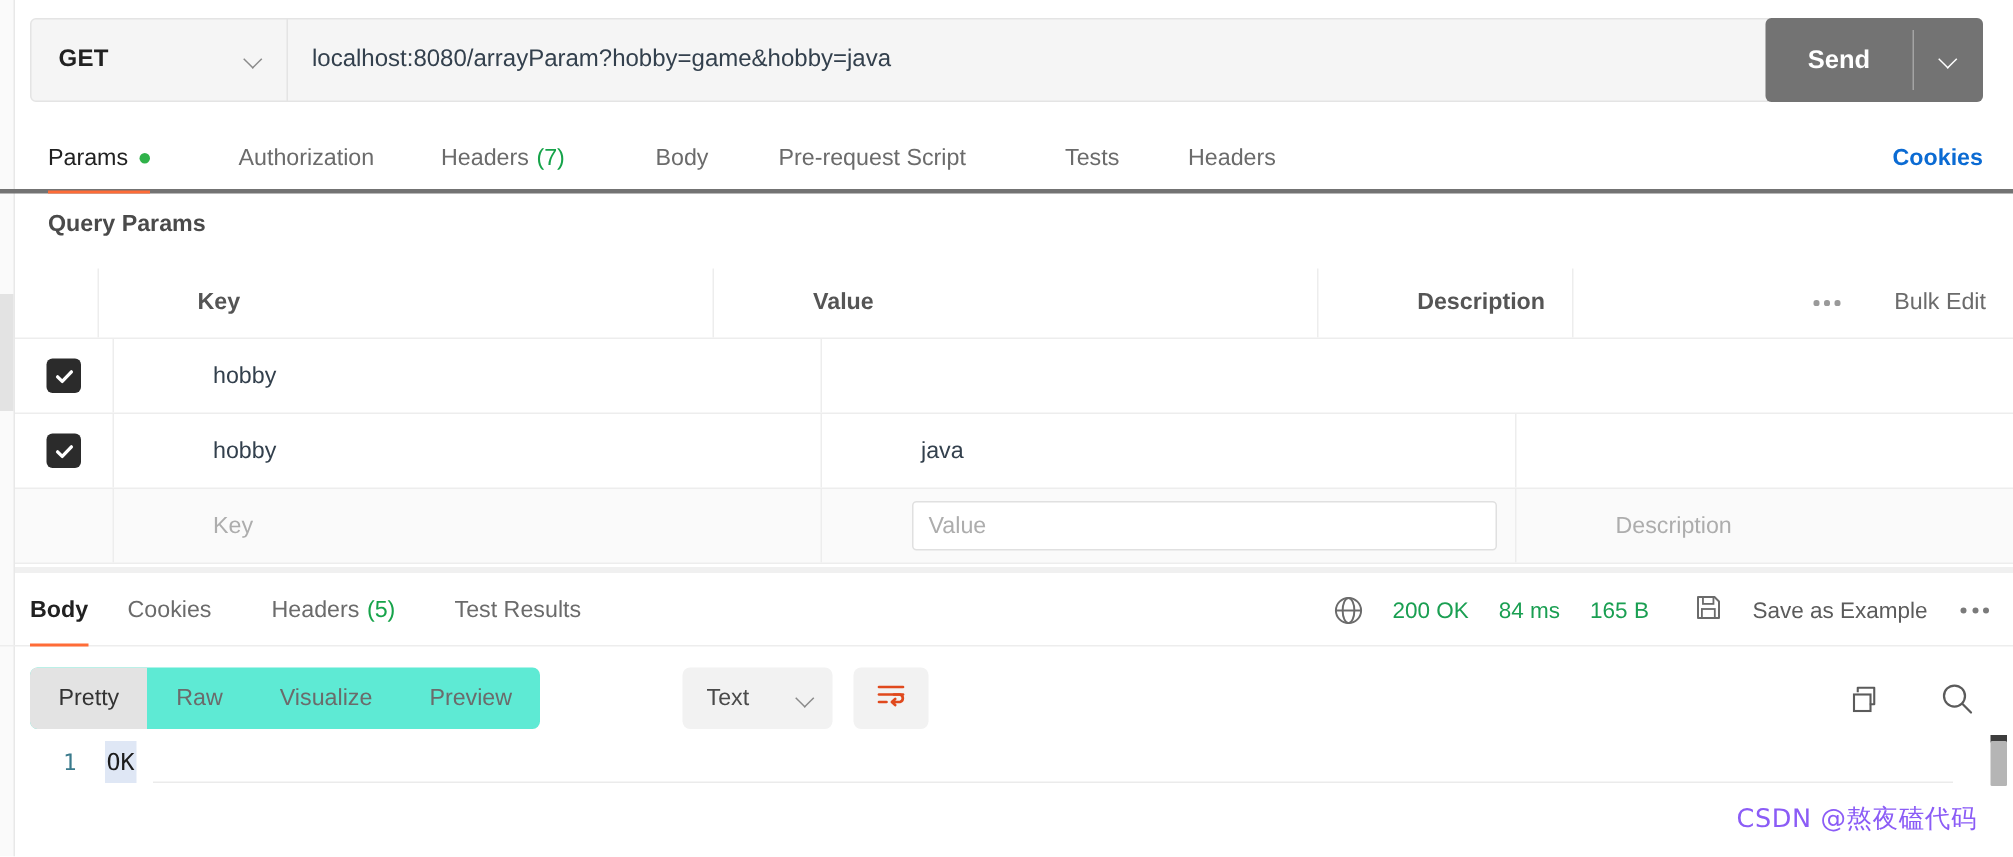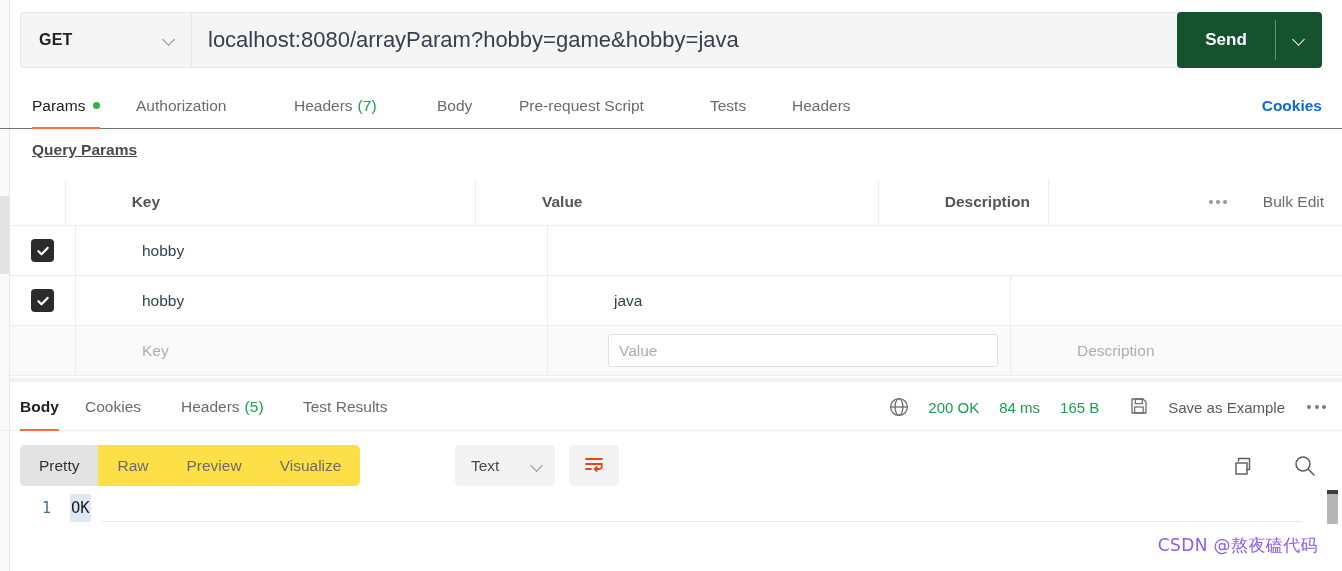--- a/index.html
+++ b/index.html
@@ -37,40 +37,40 @@
   .chev { width:12px; height:12px; position:relative; }
   .chev::after {
     content:""; position:absolute; left:1px; top:1px;
     width:8px; height:8px; border-right:1.6px solid #8a8a8a; border-bottom:1.6px solid #8a8a8a;
     transform:rotate(45deg);
   }
   .url-input {
     flex:1; height:56px; background:#f5f5f5;
     border:1px solid #e4e4e4; border-left:none; border-radius:0 4px 4px 0;
     display:flex; align-items:center; padding:0 16px;
-    font-size:22px; color:#33404d; cursor:text; overflow:hidden; white-space:nowrap;
+    font-size:16px; color:#33404d; cursor:text; overflow:hidden; white-space:nowrap;
   }
   .send-wrap {
     position:absolute; right:0; top:0; display:flex; align-items:stretch;
-    height:56px; background:#14532d; border-radius:4px; overflow:hidden;
+    height:56px; background:#737373; border-radius:4px; overflow:hidden;
   }
   .send-btn {
     width:98px; display:flex; align-items:center; justify-content:center;
     color:#fff; font-size:17px; font-weight:700; cursor:pointer;
   }
   .send-div { width:1px; background:rgba(255,255,255,.35); margin:8px 0; }
   .send-caret {
     width:46px; display:flex; align-items:center; justify-content:center; cursor:pointer;
   }
   .send-caret .chev::after { border-color:#fff; }
 
   
   .req-tabs {
     position:absolute; left:0; top:82px; width:1342px; height:47px;
-    border-bottom:1px solid #737373;
+    border-bottom:3px solid #737373;
   }
   .tab {
     position:absolute; top:0; height:47px; display:flex; align-items:center;
     font-size:15.5px; color:#6b6b6b; cursor:pointer; white-space:nowrap;
   }
   .tab.active { color:#212121; font-weight:400; }
   .tab.active::after {
     content:""; position:absolute; left:0; right:0; bottom:0; height:2.5px; background:#ff6c37;
   }
   .green-dot {
@@ -79,21 +79,21 @@
   }
   .cnt { color:#16a34a; margin-left:5px; }
   .cookies-link {
     position:absolute; right:20px; top:0; height:47px; display:flex; align-items:center;
     color:#0b6bd3; font-size:15.5px; font-weight:700; cursor:pointer;
   }
 
   
   .qp-title {
     position:absolute; left:32px; top:141px;
-    font-size:15.5px; font-weight:700; color:#4a4a4a;text-decoration:underline;
+    font-size:15.5px; font-weight:700; color:#4a4a4a;
   }
 
   .tbl { position:absolute; left:10px; top:179px; width:1332px; }
   .trow { display:flex; border-bottom:1px solid #ededed; min-height:0;gap:48px; }
   .trow.head { height:47px; background:#fff; }
   .trow.data { height:50px; background:#fff; }
   .trow.blank { height:50px; background:#fafafa; border-bottom:1px solid #ededed; }
 
   .c-check { width:66px; border-right:1px solid #ededed; display:flex; align-items:center; justify-content:center; }
   .c-key   { width:424px; border-right:1px solid #ededed; display:flex; align-items:center; padding:0 18px; }
@@ -144,21 +144,21 @@
   }
   .status .globe { margin-right:18px; display:flex; align-items:center; cursor:pointer; }
   .st-green { color:#1a9f52; font-weight:400; margin-right:20px; }
   .st-save { display:flex; align-items:center; gap:19px; color:#5b5b5b; cursor:pointer; margin-left:10px; }
   .st-dots { margin-left:22px; }
   .st-dots i { width:4px; height:4px; background:#7a7a7a; }
 
   
   .fmt-group {
     position:absolute; left:20px; top:445px; height:41px;
-    background:#fde047; border-radius:5px; display:flex; align-items:stretch; overflow:hidden;
+    background:#5eead4; border-radius:5px; display:flex; align-items:stretch; overflow:hidden;
   }
   .fmt {
     display:flex; align-items:center; padding:0 19px;
     font-size:15.5px; color:#6b6b6b; cursor:pointer;
   }
   .fmt.active { background:#e3e3e3; color:#333; }
   .type-sel {
     position:absolute; left:455px; top:445px; width:100px; height:41px;
     background:#f2f2f2; border-radius:5px; display:flex; align-items:center;
     justify-content:space-between; padding:0 12px 0 16px; cursor:pointer;
@@ -230,21 +230,21 @@
         <span class="chev"></span>
       </div>
     </div>
   </div>
 
   <div class="req-tabs">
     <div class="tab active" style="left:32px;">
       <span>Params</span>
       <span class="green-dot"></span>
     </div>
-    <div class="tab" style="left:136px;text-align:right;">
+    <div class="tab" style="left:159px;text-align:right;">
       <span>Authorization</span>
     </div>
     <div class="tab" style="left:294px;">
       <span>Headers</span>
       <span class="cnt">(7)</span>
     </div>
     <div class="tab" style="left:437px;">
       <span>Body</span>
     </div>
     <div class="tab" style="left:519px;">
@@ -373,22 +373,22 @@
           <i></i>
           <i></i>
           <i></i>
         </span>
     </div>
   </div>
 
   <div class="fmt-group">
     <div class="fmt active">Pretty</div>
     <div class="fmt">Raw</div>
+    <div class="fmt">Visualize</div>
     <div class="fmt">Preview</div>
-    <div class="fmt">Visualize</div>
   </div>
 
   <div class="type-sel">
     <span>Text</span>
     <span class="chev"></span>
   </div>
 
   <div class="wrap-btn">
     <span>
       <svg width="22" height="20" viewBox="0 0 22 20" aria-hidden="true">

